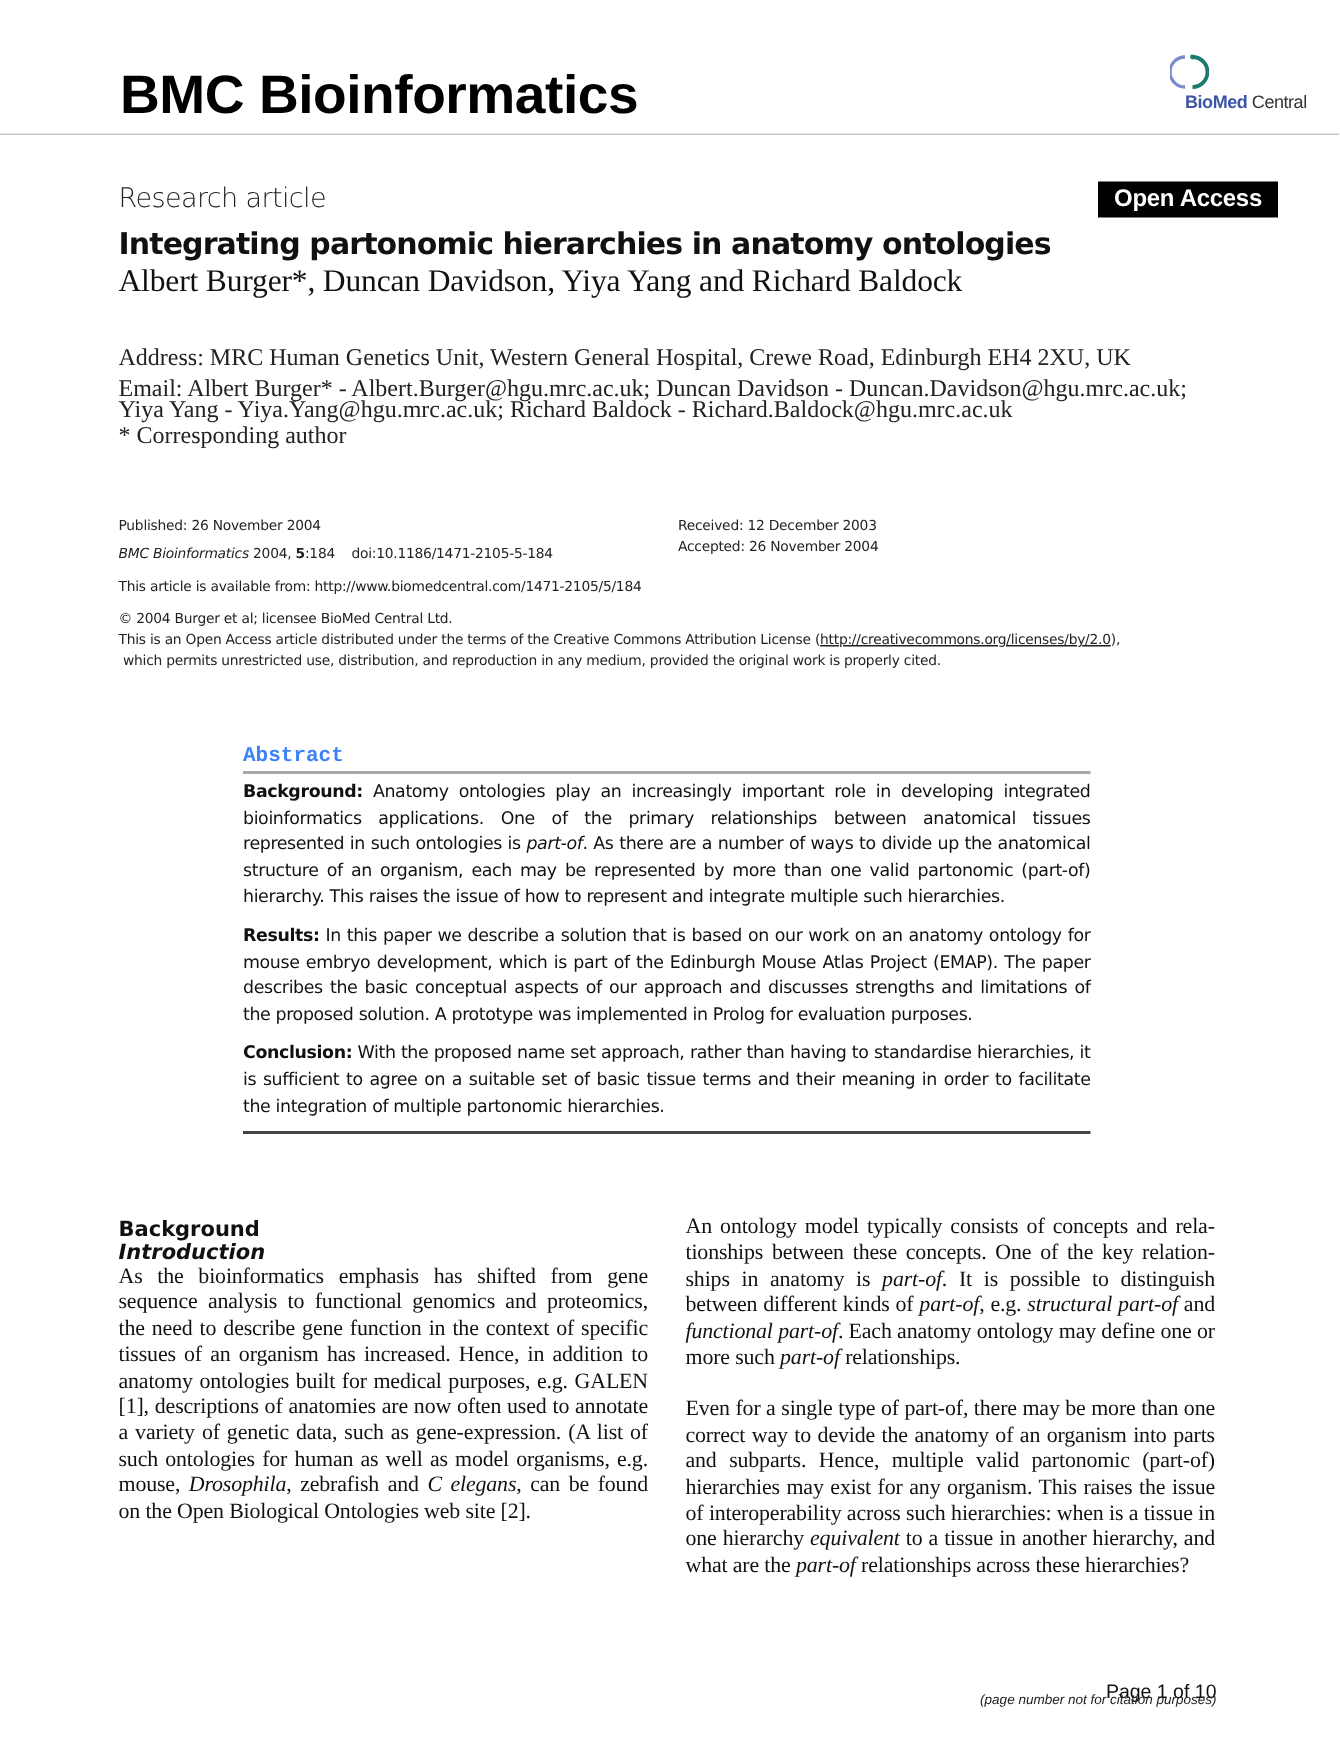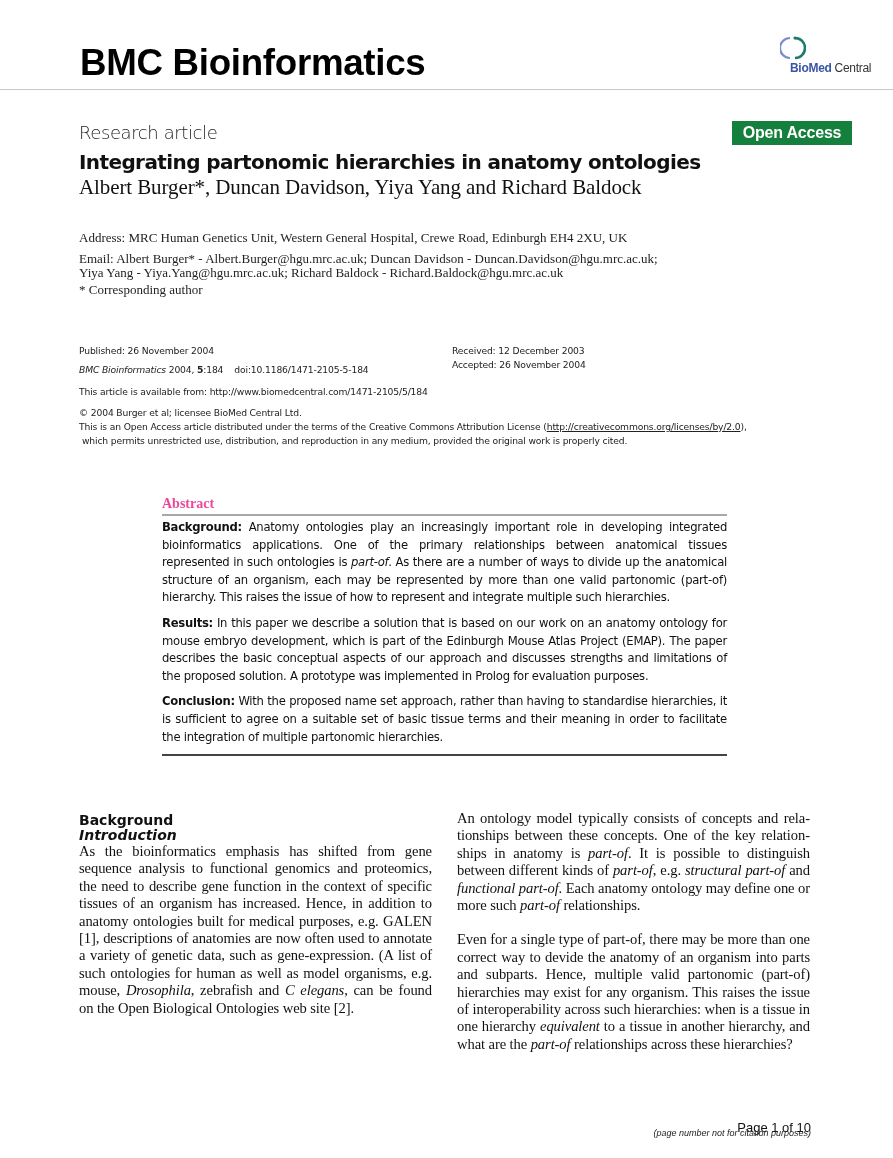--- a/index.html
+++ b/index.html
@@ -10,45 +10,45 @@
   #journal-title { left: 80px; top: 42px; font-family: "Liberation Sans", sans-serif; font-weight: 900; font-size: 36px; letter-spacing: -0.3px; color: #000; transform: scaleX(1.02); transform-origin: left; }
   #header-rule { left: 0; top: 89px; width: 893px; height: 1px; background: #c8c8c8; }
   #bmc-logo { left: 742px; top: 33px; width: 100px; height: 46px; }
   #bmc-logo .ring { position: absolute; left: 38px; top: 2px; }
   #bmc-logo .logotext { position: absolute; left: 0; top: 28px; font-family: "Liberation Sans", sans-serif; font-size: 12px; white-space: nowrap; letter-spacing: -0.3px; }
   #bmc-logo .bm { color: #3a55a6; font-weight: 900; margin-left: 48px; }
   #bmc-logo .ct { color: #333; }
 
   
   #article-type { left: 79px; top: 122px; font-family: "DejaVu Sans", sans-serif; font-size: 18px; font-weight: 300; color: #222; letter-spacing: -0.4px; }
-  #open-access { left: 732px; top: 121px; width: 120px; height: 24px; background: #15803d; color: #fff; font-family: "Liberation Sans", sans-serif; font-weight: 900; font-size: 16px; line-height: 24px; text-align: center; letter-spacing: -0.2px; }
+  #open-access { left: 732px; top: 121px; width: 120px; height: 24px; background: #000000; color: #fff; font-family: "Liberation Sans", sans-serif; font-weight: 900; font-size: 16px; line-height: 24px; text-align: center; letter-spacing: -0.2px; }
   #article-title { left: 79px; top: 150px; font-family: "DejaVu Sans", sans-serif; font-weight: bold; font-size: 20px; letter-spacing: -0.6px; color: #111; }
   #authors { left: 79px; top: 175px; font-family: "Liberation Serif", serif; font-size: 21px; color: #111; letter-spacing: -0.1px; }
 
-  .meta-serif { font-family: "Liberation Serif", serif; font-size: 13px; color: #222; }
+  .meta-serif { font-family: "Liberation Serif", serif; font-size: 16px; color: #222; }
   #address { left: 79px; top: 230px; }
   #email-1 { left: 79px; top: 251px; }
   #email-2 { left: 79px; top: 265px; }
   #corresponding { left: 79px; top: 282px; }
 
   .meta-sans { font-family: "DejaVu Sans", sans-serif; font-size: 9.2px; color: #222; letter-spacing: -0.15px; white-space: nowrap; }
   #published { left: 79px; top: 345px; }
   #citation { left: 79px; top: 364px; }
   #citation i { font-style: italic; }
   #available { left: 79px; top: 386px; }
   #received { left: 452px; top: 345px; }
   #accepted { left: 452px; top: 359px; }
   #copyright { left: 79px; top: 407px; }
   #license-1 { left: 79px; top: 421px; }
   #license-2 { left: 82px; top: 435px; text-align: right; }
   #license-1 a { color: #222; text-decoration: underline; }
 
   
   #abstract { left: 162px; top: 496px; width: 565px; }
-  #abstract-heading { font-family: Liberation Serif, serif; font-weight: bold; font-size: 14px; color: #ec4899; margin: 0 0 2px 0; }
+  #abstract-heading { font-family: Liberation Mono, monospace; font-weight: bold; font-size: 14px; color: #3b82f6; margin: 0 0 2px 0; }
   #abstract-rule-top { height: 2px; background: #a8a8a8; margin-bottom: 3px; }
   .abs-para { font-family: "DejaVu Sans", sans-serif; font-size: 11.6px; line-height: 17.6px; color: #111; text-align: justify; margin: 0 0 8px 0; letter-spacing: -0.25px; }
   .abs-para b { font-weight: bold; }
   .abs-para i { font-style: italic; }
   #abstract-rule-bottom { height: 2px; background: #444; margin-top: 8px; }
 
   
   .col { position: absolute; width: 353px; }
   #col-left { left: 79px; top: 812px; }
   #col-right { left: 457px; top: 810px; }

